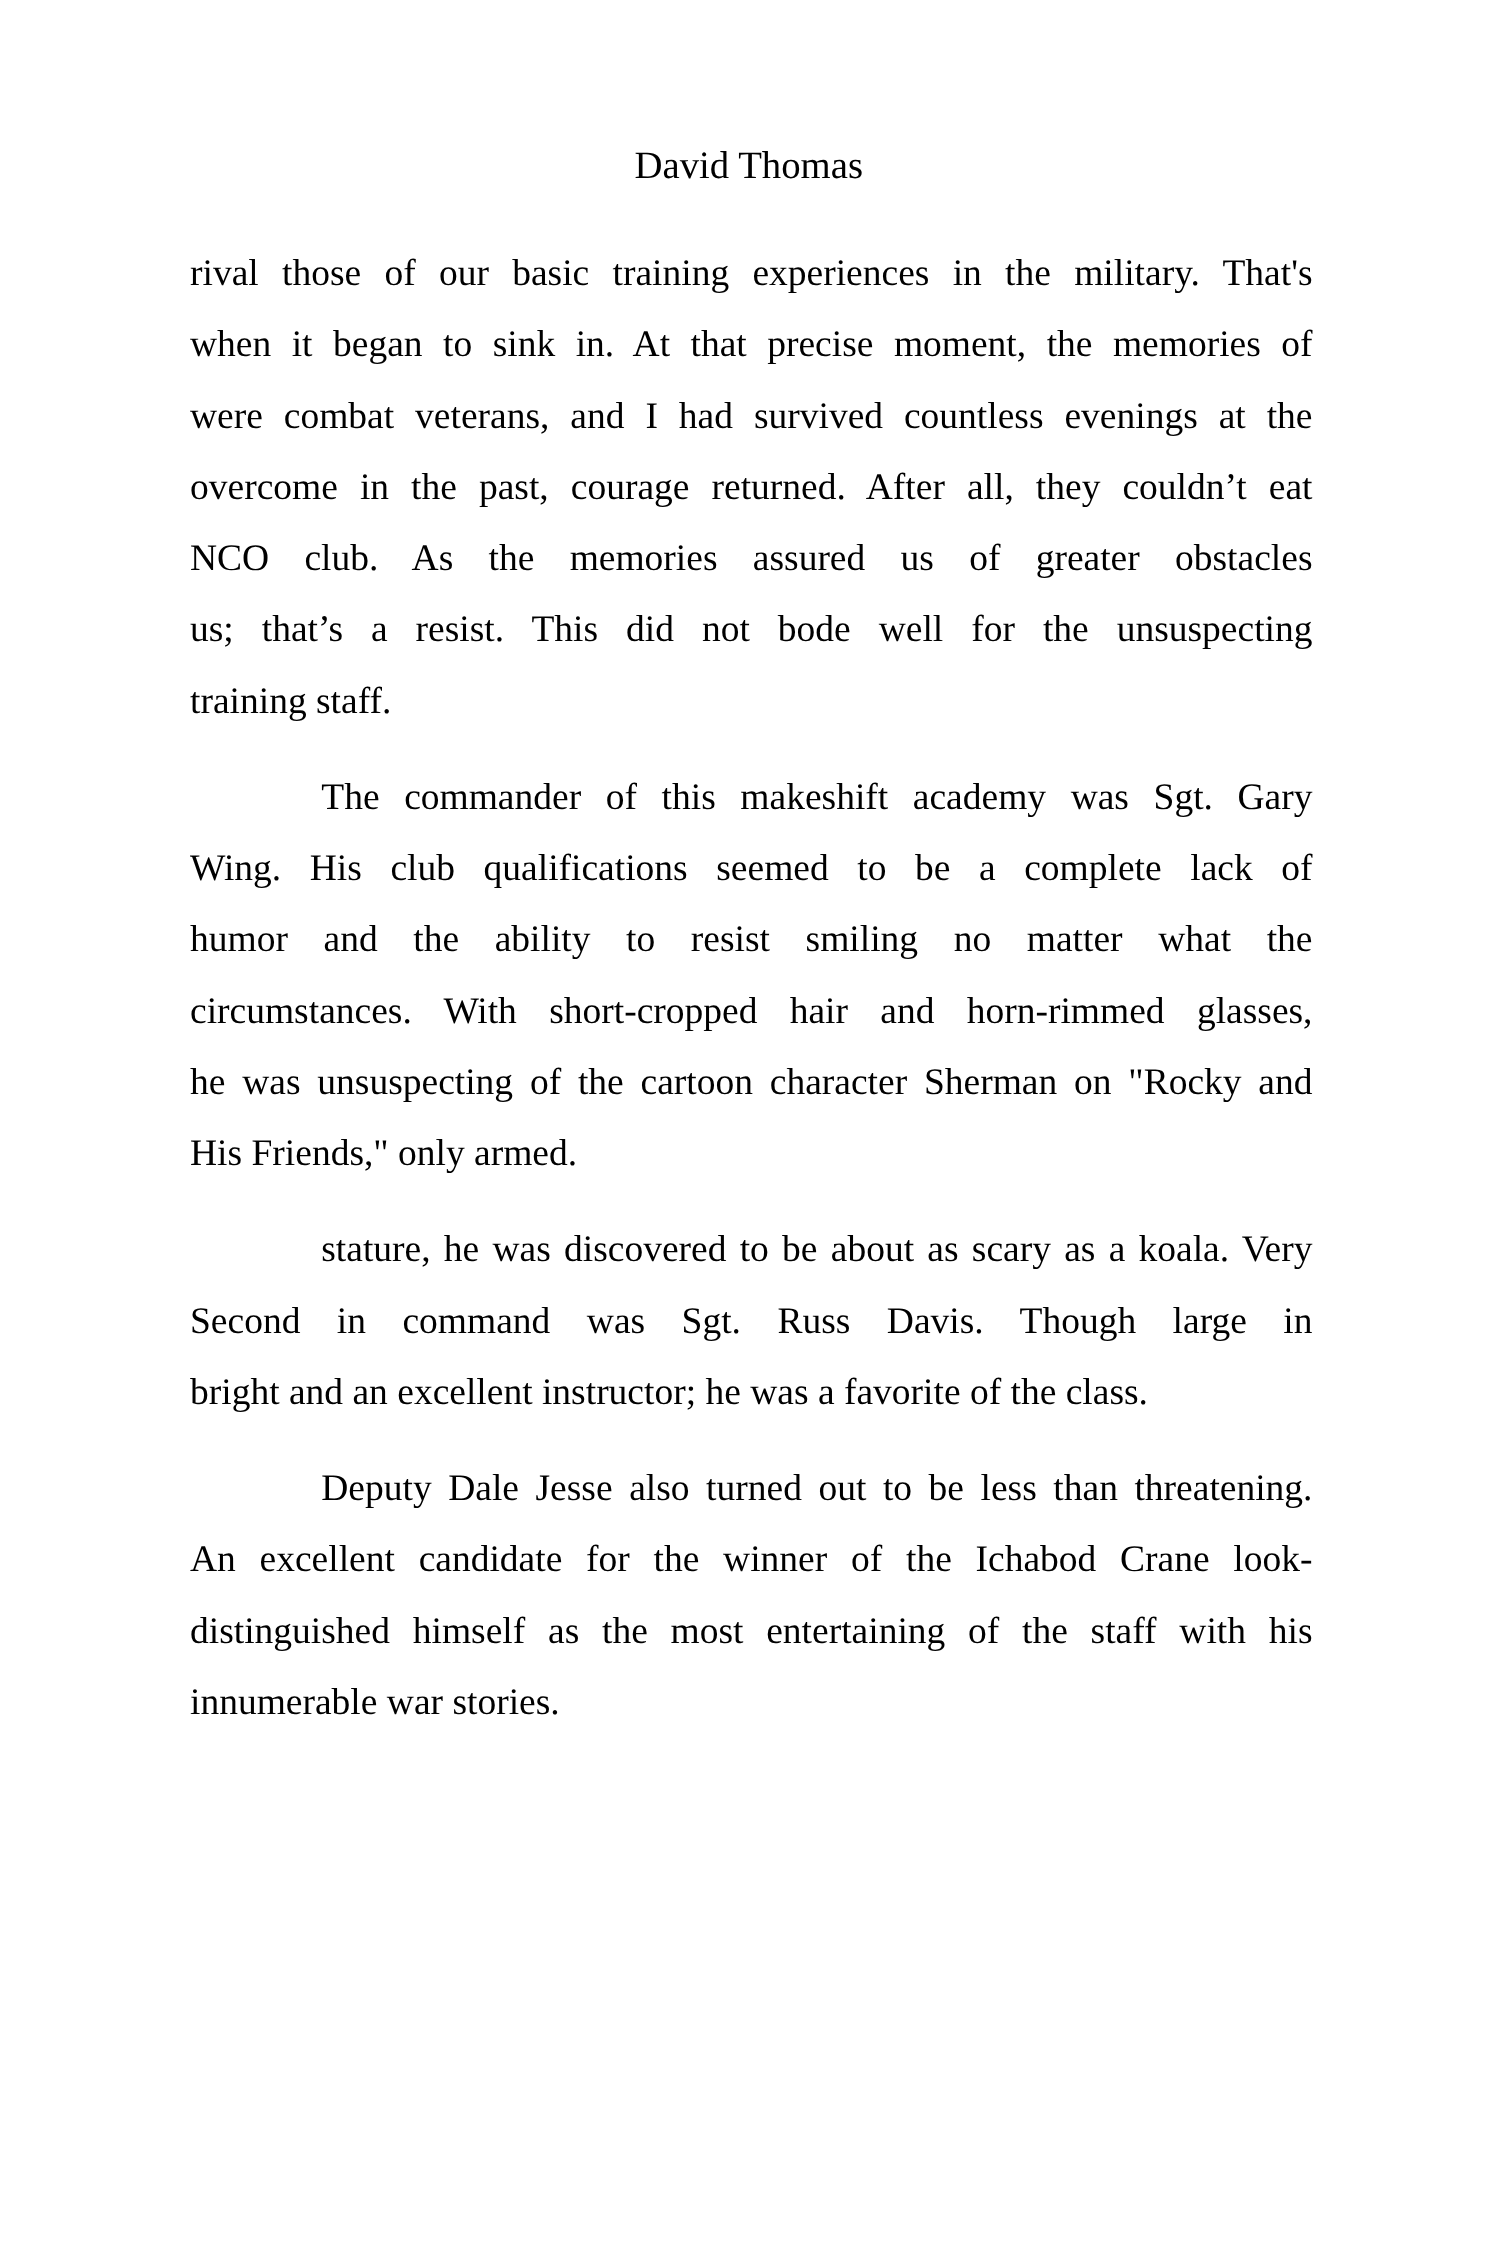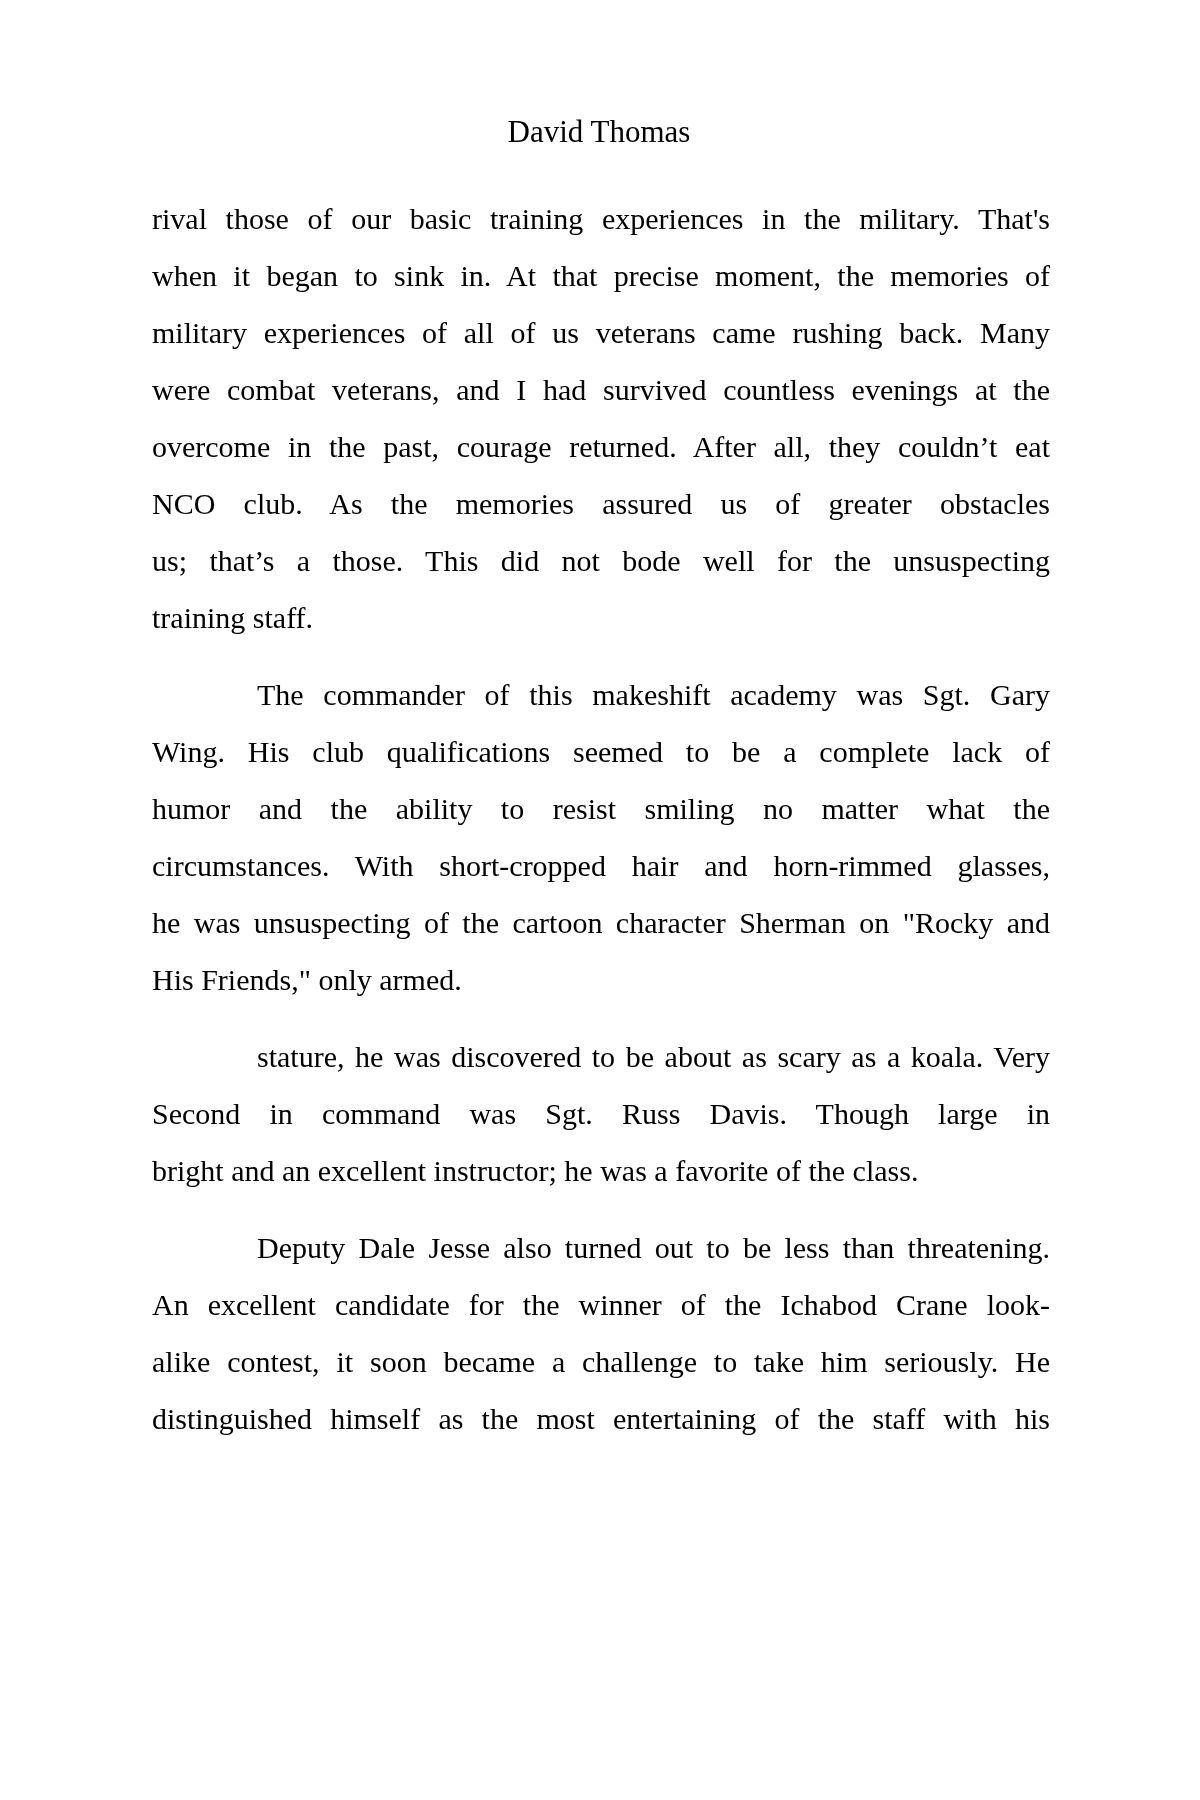--- a/index.html
+++ b/index.html
@@ -50,43 +50,41 @@
 </head>
 <body>
 
 <div class="page" style="background: rgb(255, 255, 255); color: rgb(0, 0, 0);">
   <div class="running-header">David Thomas</div>
 
   <div class="body-text" id="body-text">
       <p class="para">
         <span class="line">rival those of our basic training experiences in the military.  That's</span>
         <span class="line">when it began to sink in.  At that precise moment, the memories of</span>
-        <span class="line">military experiences of all of us veterans came rushing back.  Many</span>
         <span class="line">were combat veterans, and I had survived countless evenings at the</span>
         <span class="line">overcome in the past, courage returned.  After all, they couldn’t eat</span>
         <span class="line">NCO club.  As the memories assured us of greater obstacles</span>
-        <span class="line">us; that’s a those.  This did not bode well for the unsuspecting</span>
+        <span class="line">us; that’s a resist.  This did not bode well for the unsuspecting</span>
         <span class="line last">training staff.</span>
       </p>
       <p class="para indent">
         <span class="line">The commander of this makeshift academy was Sgt. Gary</span>
         <span class="line">Wing.  His club qualifications seemed to be a complete lack of</span>
         <span class="line">humor and the ability to resist smiling no matter what the</span>
         <span class="line">circumstances.  With short-cropped hair and horn-rimmed glasses,</span>
         <span class="line">he was unsuspecting of the cartoon character Sherman on "Rocky and</span>
         <span class="line last">His Friends," only armed.</span>
       </p>
       <p class="para indent">
         <span class="line">stature, he was discovered to be about as scary as a koala.  Very</span>
         <span class="line">Second in command was Sgt. Russ Davis.  Though large in</span>
         <span class="line last">bright and an excellent instructor; he was a favorite of the class.</span>
       </p>
       <p class="para indent">
         <span class="line">Deputy Dale Jesse also turned out to be less than threatening.</span>
         <span class="line">An excellent candidate for the winner of the Ichabod Crane look-</span>
-        <span class="line">alike contest, it soon became a challenge to take him seriously.  He</span>
         <span class="line">distinguished himself as the most entertaining of the staff with his</span>
         <span class="line last">innumerable war stories.</span>
       </p>
     </div>
 
   <div class="page-number">22</div>
 </div>
 
 </body></html>

